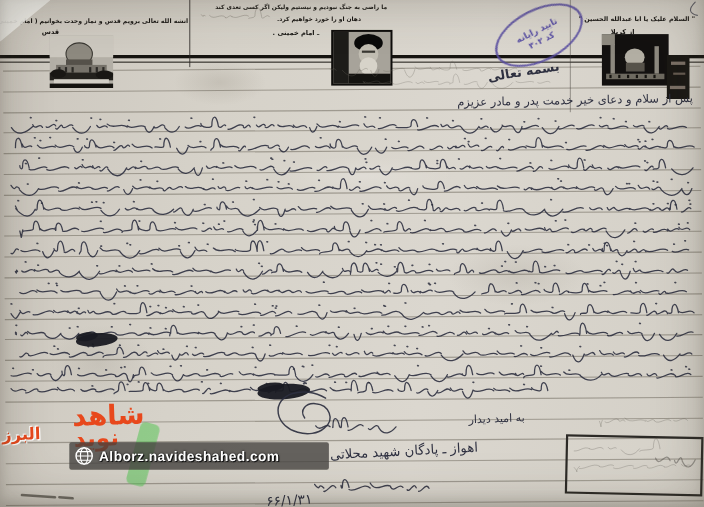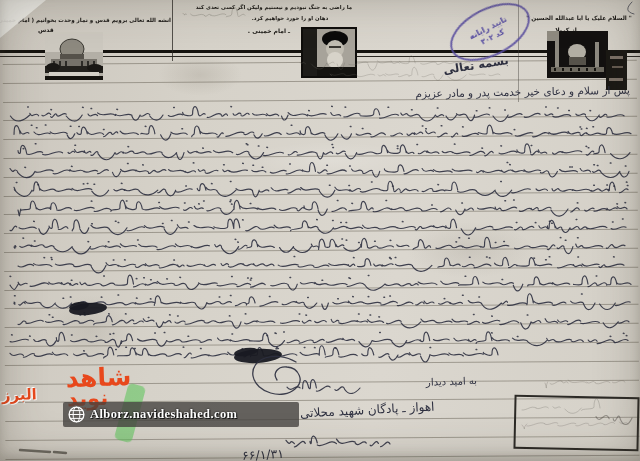--- a/index.html
+++ b/index.html
@@ -45,21 +45,21 @@
   .stampbox{left:514px;top:396px;width:121px;height:50px;border:2px solid #2c2a26;
     transform:rotate(1.2deg);background:rgba(255,255,255,.05);}
   .logo{left:2px;top:364px;width:140px;height:64px;transform:rotate(-2deg);}
   .logo span{position:absolute;font-weight:bold;direction:rtl;}
   .logo .w1{right:10px;top:0;font-size:25px;letter-spacing:-1px;}
   .logo .w2{right:34px;top:23px;font-size:21px;letter-spacing:-1px;}
   .logo .w3{left:0;top:20px;font-size:15px;text-shadow:0 0 2px #fff,1px 1px 0 #fff,-1px -1px 0 #fff;}
   .wm{left:63px;top:402px;width:236px;height:25px;background:rgba(66,64,62,.78);
     border-radius:2px;display:flex;align-items:center;gap:5px;padding:0 0 0 5px;box-sizing:border-box;}
   .wm-url{color:#fff;font-size:12.5px;font-weight:bold;letter-spacing:.4px;
-    text-shadow:0 0 2px #000,1px 1px 0 #1a1a1a;font-family:Liberation Serif, serif;}
+    text-shadow:0 0 2px #000,1px 1px 0 #1a1a1a;font-family:Liberation Sans, sans-serif;}
   .green{left:121px;top:384px;width:18px;height:58px;background:rgba(88,196,85,.55);
     transform:rotate(15deg);border-radius:5px;filter:blur(.6px);}
   .hand-svg{left:0;top:0;pointer-events:none;}
 </style>
 </head>
 <body>
 
 <div class="scan">
 
   <div class="abs blotches"></div>

